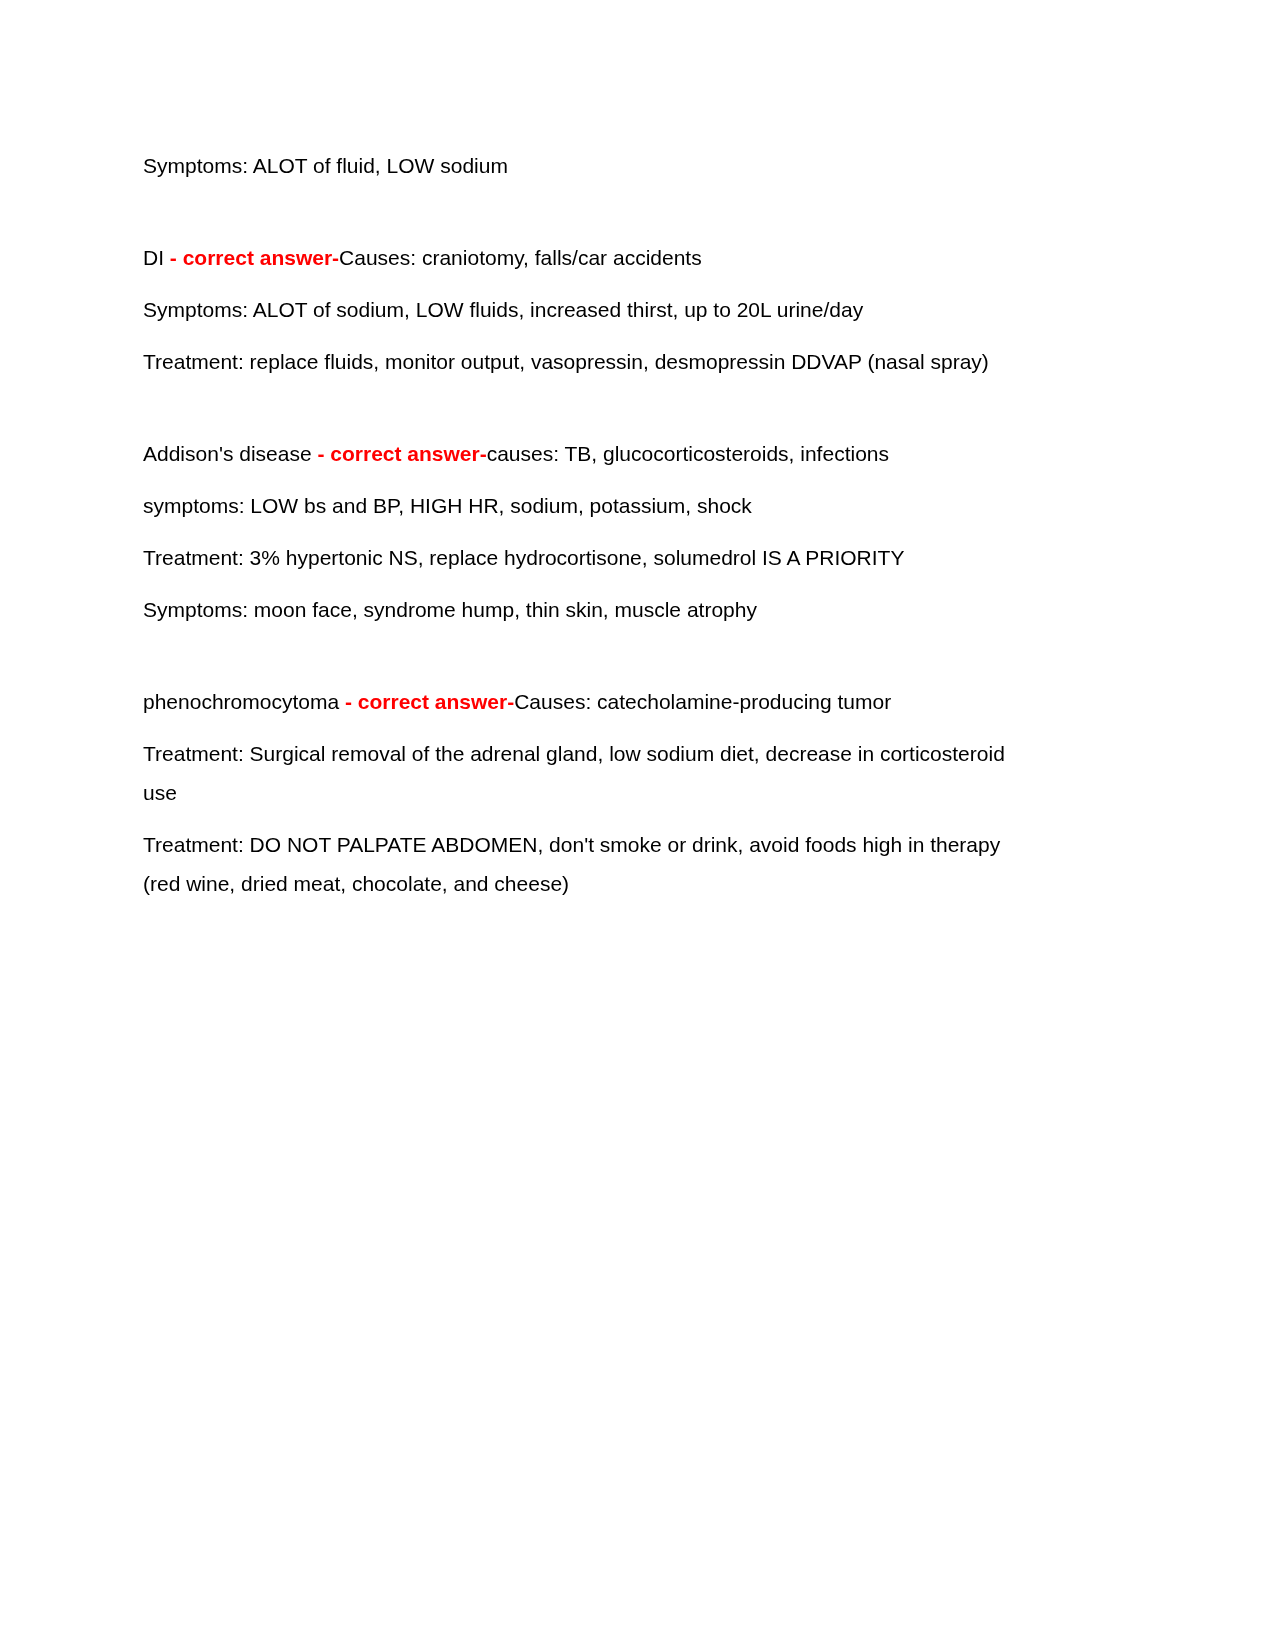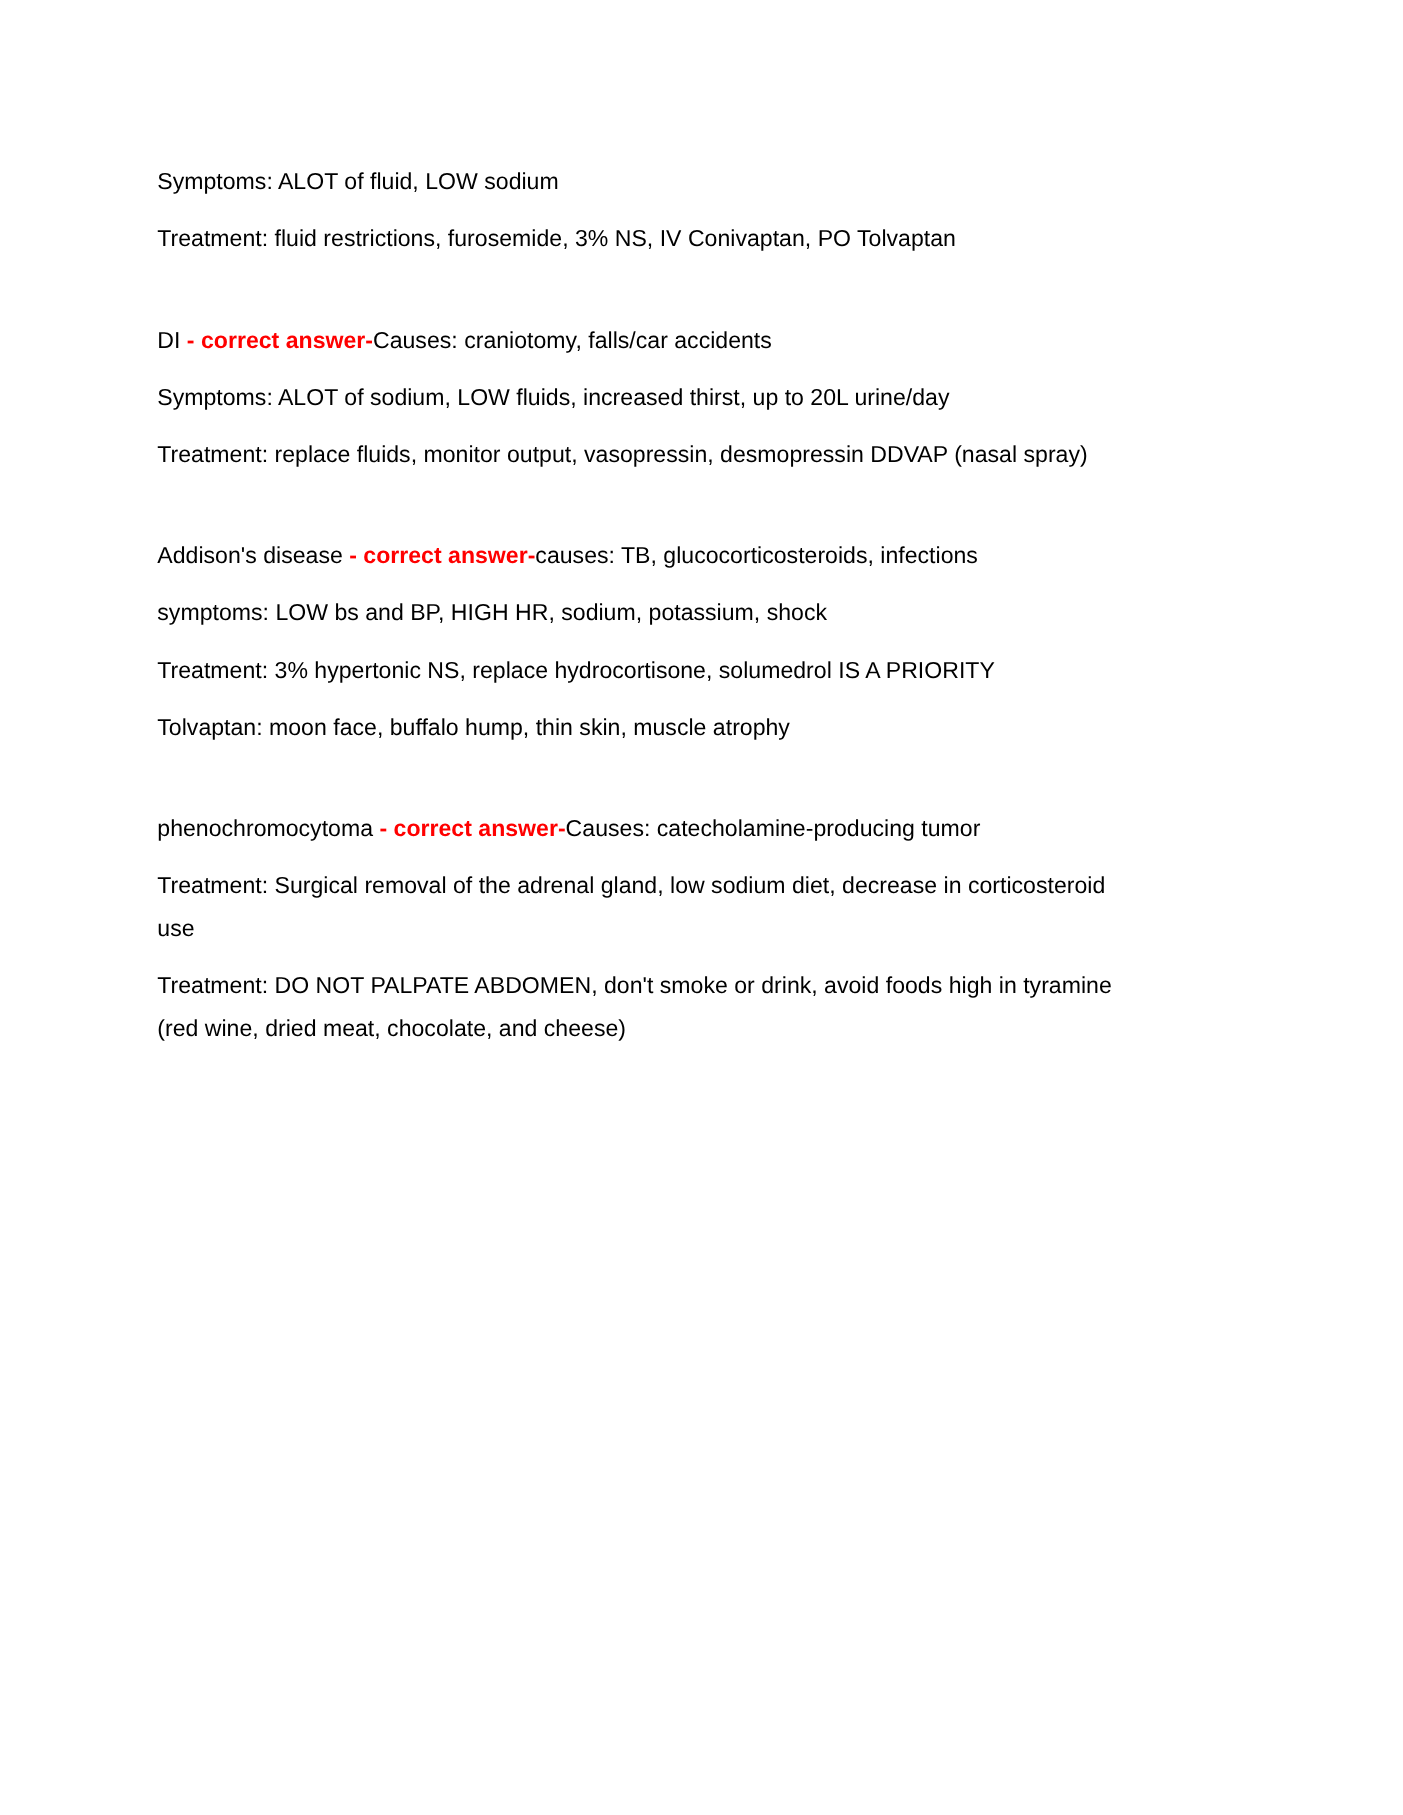--- a/index.html
+++ b/index.html
@@ -35,25 +35,24 @@
     font-weight: bold;
     text-align: right;
   }
 </style>
 </head>
 <body>
 
 <div class="page">
   <div class="content">
       <p class="para"><span>Symptoms: ALOT of fluid, LOW sodium</span></p>
-      <p class="para"><span>Treatment: fluid restrictions, furosemide, 3% NS, IV Conivaptan, PO Tolvaptan</span></p>
       <p class="para gap"><span>DI </span><span class="red">- correct answer-</span><span>Causes: craniotomy, falls/car accidents</span></p>
       <p class="para"><span>Symptoms: ALOT of sodium, LOW fluids, increased thirst, up to 20L urine/day</span></p>
       <p class="para"><span>Treatment: replace fluids, monitor output, vasopressin, desmopressin DDVAP (nasal spray)</span></p>
       <p class="para gap"><span>Addison's disease </span><span class="red">- correct answer-</span><span>causes: TB, glucocorticosteroids, infections</span></p>
       <p class="para"><span>symptoms: LOW bs and BP, HIGH HR, sodium, potassium, shock</span></p>
       <p class="para"><span>Treatment: 3% hypertonic NS, replace hydrocortisone, solumedrol IS A PRIORITY</span></p>
-      <p class="para"><span>Tolvaptan: moon face, buffalo hump, thin skin, muscle atrophy</span></p>
+      <p class="para"><span>Symptoms: moon face, syndrome hump, thin skin, muscle atrophy</span></p>
       <p class="para gap"><span>phenochromocytoma </span><span class="red">- correct answer-</span><span>Causes: catecholamine-producing tumor</span></p>
       <p class="para"><span>Treatment: Surgical removal of the adrenal gland, low sodium diet, decrease in corticosteroid use</span></p>
-      <p class="para"><span>Treatment: DO NOT PALPATE ABDOMEN, don't smoke or drink, avoid foods high in tyramine (red wine, dried meat, chocolate, and cheese)</span></p>
+      <p class="para"><span>Treatment: DO NOT PALPATE ABDOMEN, don't smoke or drink, avoid foods high in therapy (red wine, dried meat, chocolate, and cheese)</span></p>
     </div>
 </div>
 
 </body></html>

